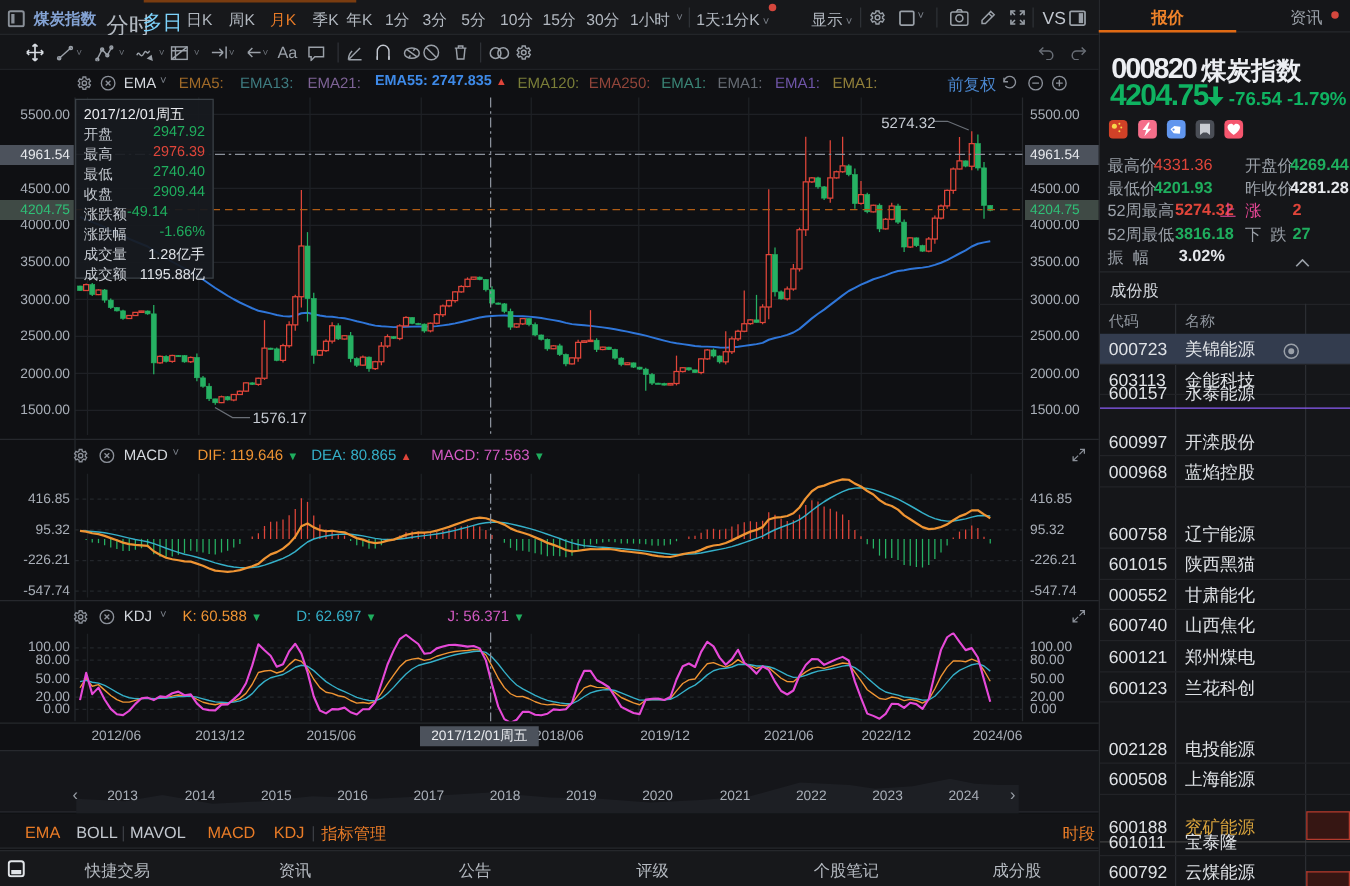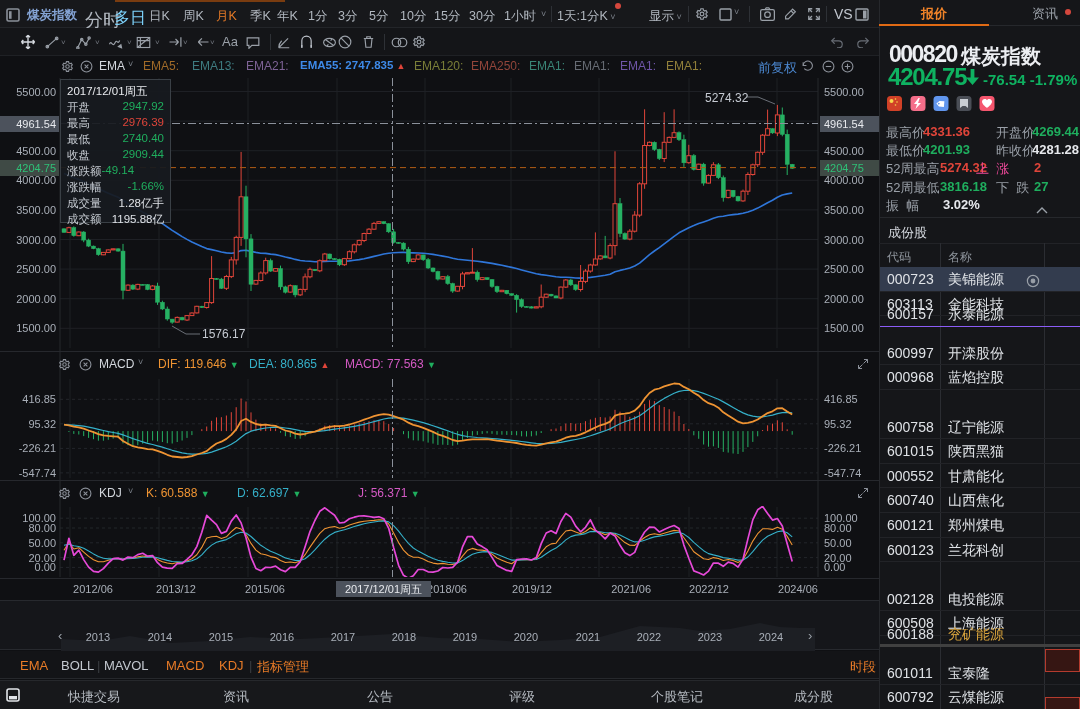--- a/index.html
+++ b/index.html
@@ -912,21 +912,21 @@
       <g transform="rotate(-40 54 7.5)">
         <path d="M50.5 4.5h4l3.5 3.5-4 4-3.5-3.5z" fill="#fff"></path>
         <circle cx="52.2" cy="6.2" r="0.9" fill="#6196ee"></circle>
       </g>
   <rect x="69.5" y="0" width="15" height="15" rx="3.5" fill="#4a4e56"></rect>
       <path d="M73 3h8v9l-2.5-2h-3L73 12z" fill="#c9cdd3"></path>
   <rect x="92.5" y="0" width="15" height="15" rx="3.5" fill="#f5566e"></rect>
       <path d="M100 12S95 8.5 95 5.8C95 4.2 96.3 3 97.8 3c1 0 1.8.5 2.2 1.3.4-.8 1.2-1.3 2.2-1.3 1.5 0 2.8 1.2 2.8 2.8 0 2.7-5 6.2-5 6.2z" fill="#fff"></path>
 </svg>
 <div class="abs" style="left:886px;top:123.5px;font-size:13px;white-space:nowrap;color:#9aa0a8">最高价</div>
-    <div class="abs r" style="left:905px;top:123.5px;width:65px;font-size:13px;white-space:nowrap;font-weight:bold;text-align:right">4331.36</div>
+    <div class="abs r" style="left:905px;top:123.5px;width:65px;font-size:13px;white-space:nowrap;font-weight:normal;text-align:right">4331.36</div>
     <div class="abs" style="left:996px;top:123.5px;font-size:13px;white-space:nowrap;color:#9aa0a8">开盘价</div>
     <div class="abs g" style="left:1014px;top:123.5px;width:65px;font-size:13px;white-space:nowrap;font-weight:bold;text-align:right">4269.44</div>
     <div class="abs" style="left:886px;top:141.9px;font-size:13px;white-space:nowrap;color:#9aa0a8">最低价</div>
     <div class="abs g" style="left:905px;top:141.9px;width:65px;font-size:13px;white-space:nowrap;font-weight:bold;text-align:right">4201.93</div>
     <div class="abs" style="left:996px;top:141.9px;font-size:13px;white-space:nowrap;color:#9aa0a8">昨收价</div>
     <div class="abs w" style="left:1014px;top:141.9px;width:65px;font-size:13px;white-space:nowrap;font-weight:bold;text-align:right">4281.28</div>
     <div class="abs" style="left:886px;top:160.3px;font-size:13px;white-space:nowrap;color:#9aa0a8">52周最高</div>
     <div class="abs r" style="left:922px;top:160.3px;width:65px;font-size:13px;white-space:nowrap;font-weight:bold;text-align:right">5274.32</div>
     <div class="abs" style="left:976px;top:160.3px;font-size:13px;white-space:nowrap;color:#ec4899">上&nbsp;&nbsp;涨</div>
     <div class="abs r" style="left:1034px;top:160.3px;font-size:13px;white-space:nowrap;font-weight:bold">2</div>
@@ -995,21 +995,21 @@
  <div class="abs" style="left:68px;top:4px;font-size:14px;color:#dfe2e6">兰花科创</div>
     </div>
     <div class="abs" style="left:880px;top:586.8px;width:200px;height:24.6px;border-bottom:1px solid #222327">
  <div class="abs" style="left:7px;top:4px;font-size:14px;color:#dfe2e6">002128</div>
  <div class="abs" style="left:68px;top:4px;font-size:14px;color:#dfe2e6">电投能源</div>
     </div>
     <div class="abs" style="left:880px;top:611.4px;width:200px;height:24.6px;border-bottom:1px solid #222327">
  <div class="abs" style="left:7px;top:4px;font-size:14px;color:#dfe2e6">600508</div>
  <div class="abs" style="left:68px;top:4px;font-size:14px;color:#dfe2e6">上海能源</div>
     </div>
-    <div class="abs" style="left:880px;top:622px;width:200px;height:24.6px;border-bottom:3px solid #404040">
+    <div class="abs" style="left:880px;top:649px;width:200px;height:24.6px;border-bottom:1px solid #404040">
  <div class="abs" style="left:7px;top:4px;font-size:14px;color:#dfe2e6">600188</div>
  <div class="abs" style="left:68px;top:4px;font-size:14px;color:#d9a43c">兖矿能源</div>
     </div>
     <div class="abs" style="left:880px;top:660.6px;width:200px;height:24.6px;border-bottom:1px solid #222327">
  <div class="abs" style="left:7px;top:4px;font-size:14px;color:#dfe2e6">601011</div>
  <div class="abs" style="left:68px;top:4px;font-size:14px;color:#dfe2e6">宝泰隆</div>
     </div>
     <div class="abs" style="left:880px;top:685.2px;width:200px;height:24.6px;border-bottom:1px solid #222327">
  <div class="abs" style="left:7px;top:4px;font-size:14px;color:#dfe2e6">600792</div>
  <div class="abs" style="left:68px;top:4px;font-size:14px;color:#dfe2e6">云煤能源</div>

